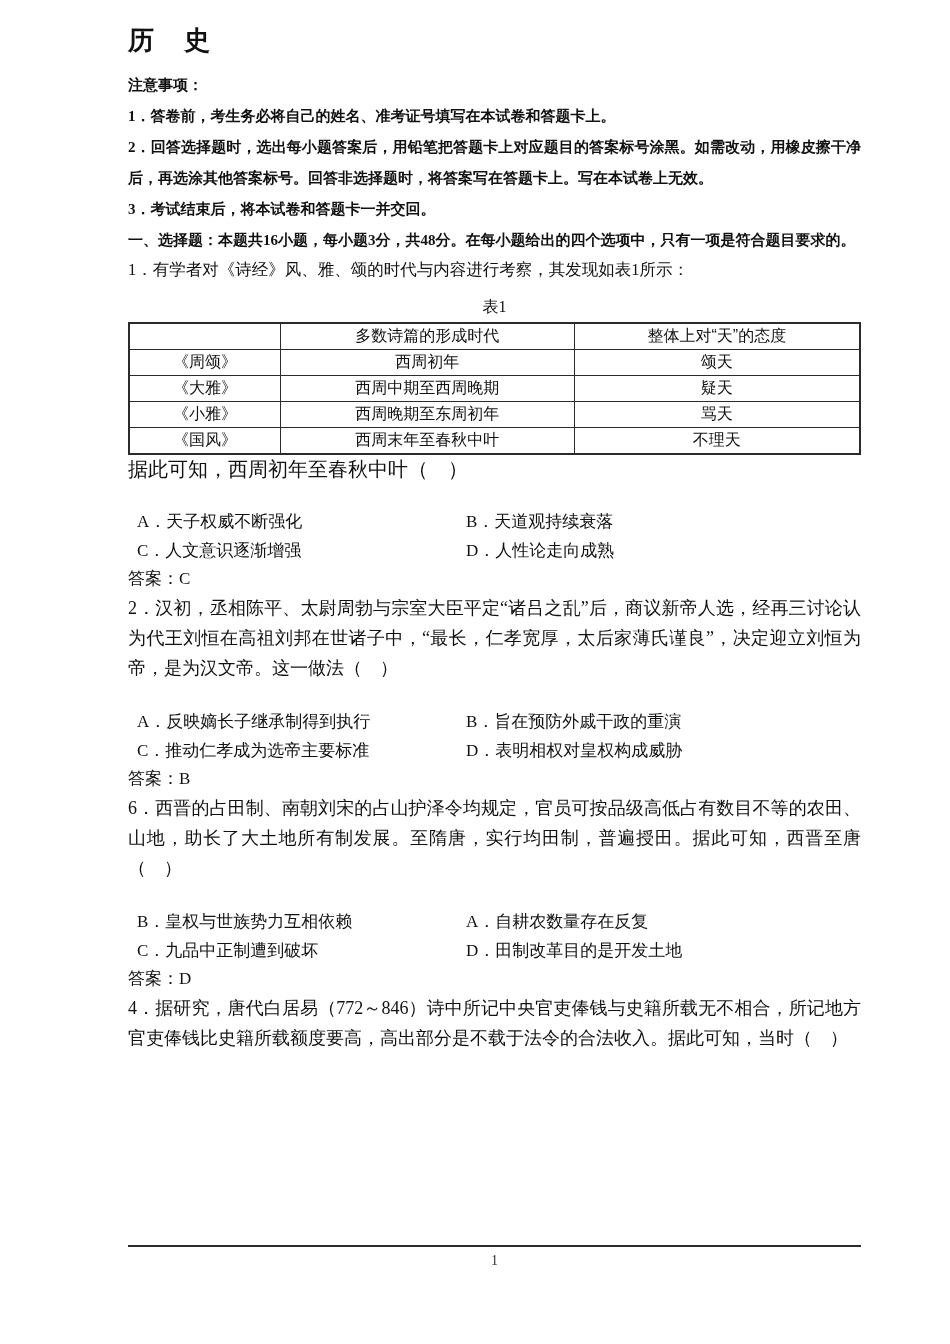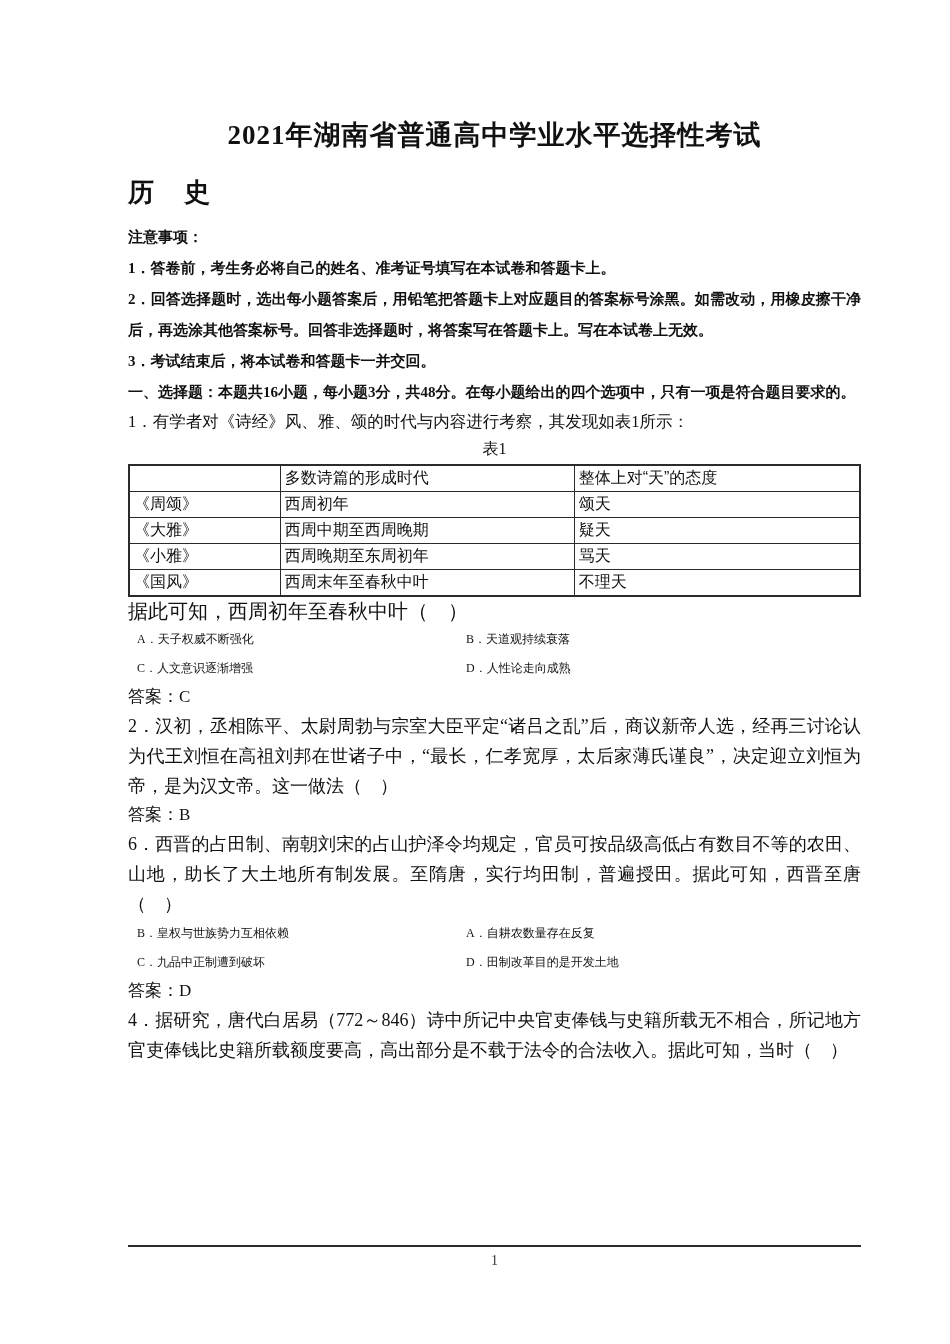--- a/index.html
+++ b/index.html
@@ -40,33 +40,33 @@
   }
   .q1-stem {
     font-size: 16.5px;
     line-height: 28px;
     text-align: justify;
   }
   .table-caption {
     text-align: center;
     font-size: 16px;
     line-height: 22px;
-    margin-top: 2px;
+    margin-top: 12px;
   }
   table.data-table {
     width: 100%;
     border-collapse: collapse;
     border: 2px solid #2b2b2b;
     margin-top: 4px;
     table-layout: fixed;
   }
   table.data-table td {
     border: 1px solid #2b2b2b;
     height: 25px;
-    text-align: left;
+    text-align: center;
     vertical-align: middle;
     font-family: "Liberation Sans", "DejaVu Sans", sans-serif;
     font-size: 16px;
     padding: 0 4px;
     overflow: hidden;
     white-space: nowrap;
   }
   col.c1 { width: 20.7%; }
   col.c2 { width: 40.2%; }
   col.c3 { width: 39.1%; }
@@ -76,22 +76,23 @@
     text-align: justify;
   }
   .stem-after {
     font-size: 20px;
     line-height: 28px;
   }
   .opts {
     display: grid;
     grid-template-columns: 329px 1fr;
     padding-left: 9px;
-    font-size: 12px;
+    font-size: 17px;
     line-height: 29px;
+    margin-top: 24px;
   }
   .answer {
     font-size: 17px;
     line-height: 28px;
   }
   .page-footer {
     position: absolute;
     left: 128px;
     width: 733px;
     top: 1245px;
@@ -103,21 +104,20 @@
     margin-top: 6px;
     font-size: 14px;
     color: #333;
   }
 </style>
 </head>
 <body>
 
 <div class="content">
 
-  <h1 class="doc-title">2021年湖南省普通高中学业水平选择性考试</h1>
   <h2 class="doc-subject">历　史</h2>
 
   <div>
     <div class="bold-line">注意事项：</div>
     <div class="bold-line">1．答卷前，考生务必将自己的姓名、准考证号填写在本试卷和答题卡上。</div>
     <div class="bold-line">2．回答选择题时，选出每小题答案后，用铅笔把答题卡上对应题目的答案标号涂黑。如需改动，用橡皮擦干净后，再选涂其他答案标号。回答非选择题时，将答案写在答题卡上。写在本试卷上无效。</div>
     <div class="bold-line">3．考试结束后，将本试卷和答题卡一并交回。</div>
     <div class="bold-line">一、选择题：本题共16小题，每小题3分，共48分。在每小题给出的四个选项中，只有一项是符合题目要求的。</div>
   </div>
 
@@ -163,20 +163,26 @@
       <div>A．天子权威不断强化</div>
       <div>B．天道观持续衰落</div>
       <div>C．人文意识逐渐增强</div>
       <div>D．人性论走向成熟</div>
     </div>
     <div class="answer">答案：C</div>
   </div>
 
   <div>
     <div class="stem">2．汉初，丞相陈平、太尉周勃与宗室大臣平定“诸吕之乱”后，商议新帝人选，经再三讨论认为代王刘恒在高祖刘邦在世诸子中，“最长，仁孝宽厚，太后家薄氏谨良”，决定迎立刘恒为帝，是为汉文帝。这一做法（　）</div>
+    <div class="opts">
+      <div>A．反映嫡长子继承制得到执行</div>
+      <div>B．旨在预防外戚干政的重演</div>
+      <div>C．推动仁孝成为选帝主要标准</div>
+      <div>D．表明相权对皇权构成威胁</div>
+    </div>
     <div class="answer">答案：B</div>
   </div>
 
   <div>
     <div class="stem">6．西晋的占田制、南朝刘宋的占山护泽令均规定，官员可按品级高低占有数目不等的农田、山地，助长了大土地所有制发展。至隋唐，实行均田制，普遍授田。据此可知，西晋至唐（　）</div>
     <div class="opts">
       <div>B．皇权与世族势力互相依赖</div>
       <div>A．自耕农数量存在反复</div>
       <div>C．九品中正制遭到破坏</div>
       <div>D．田制改革目的是开发土地</div>

